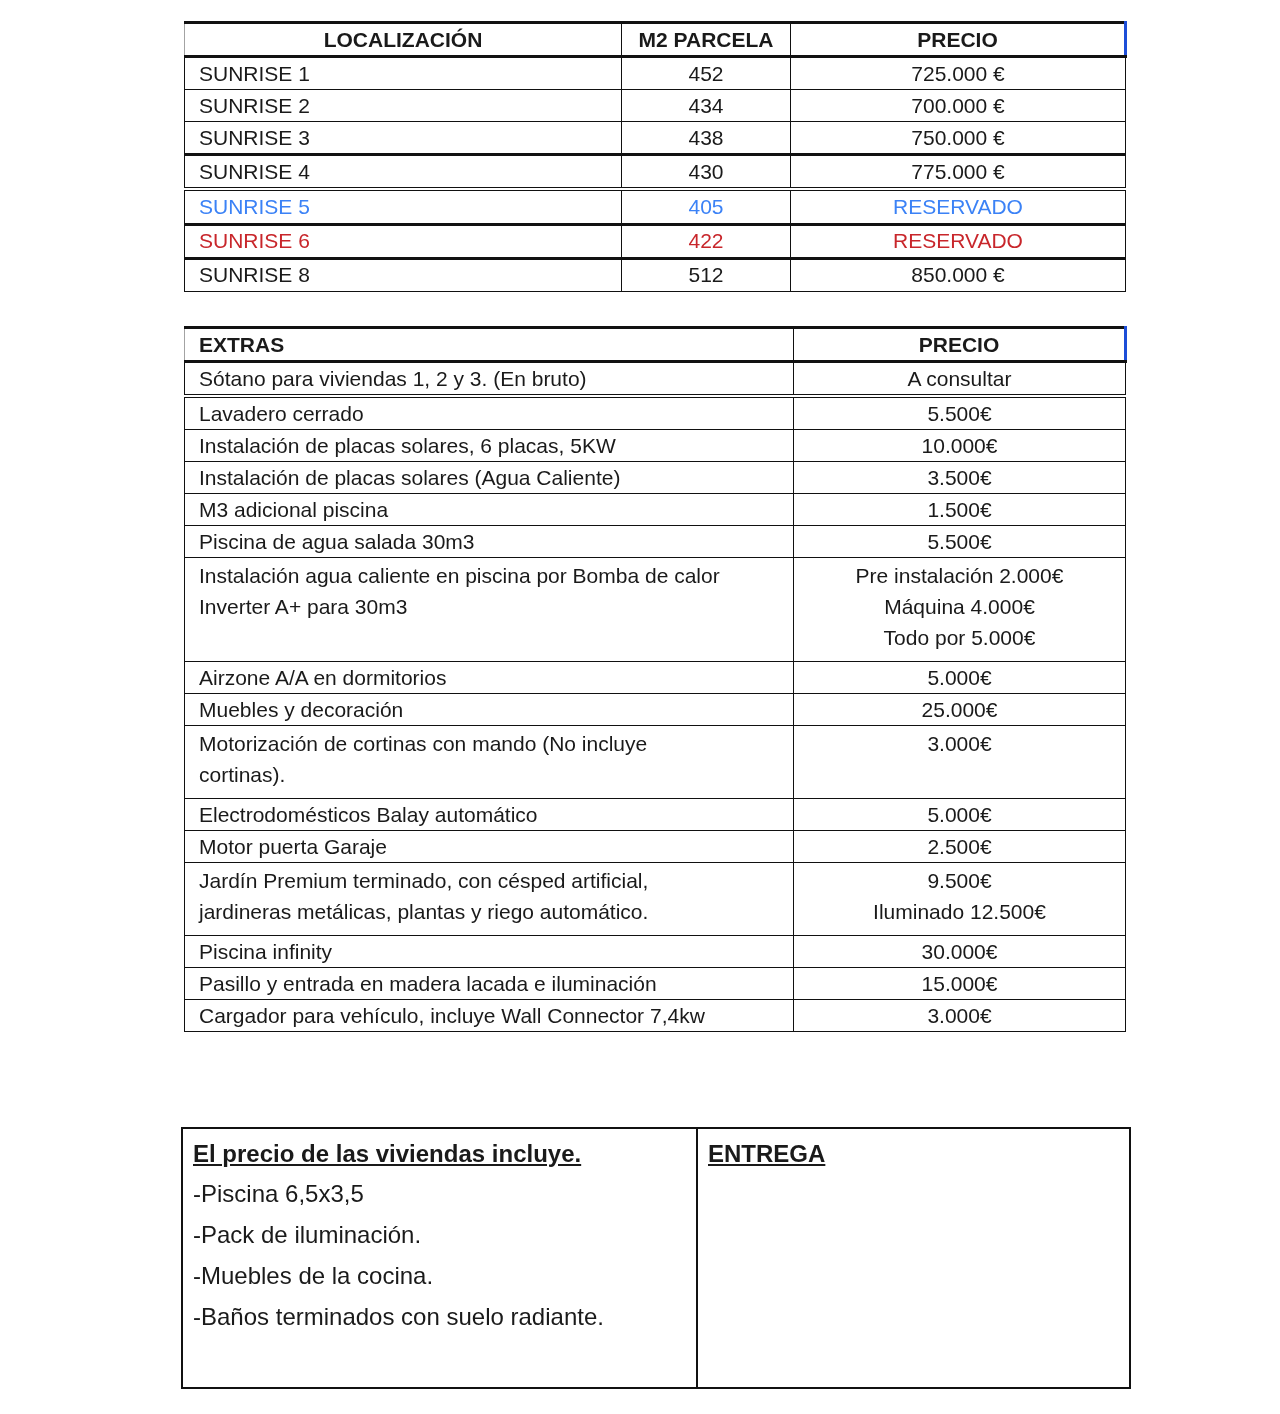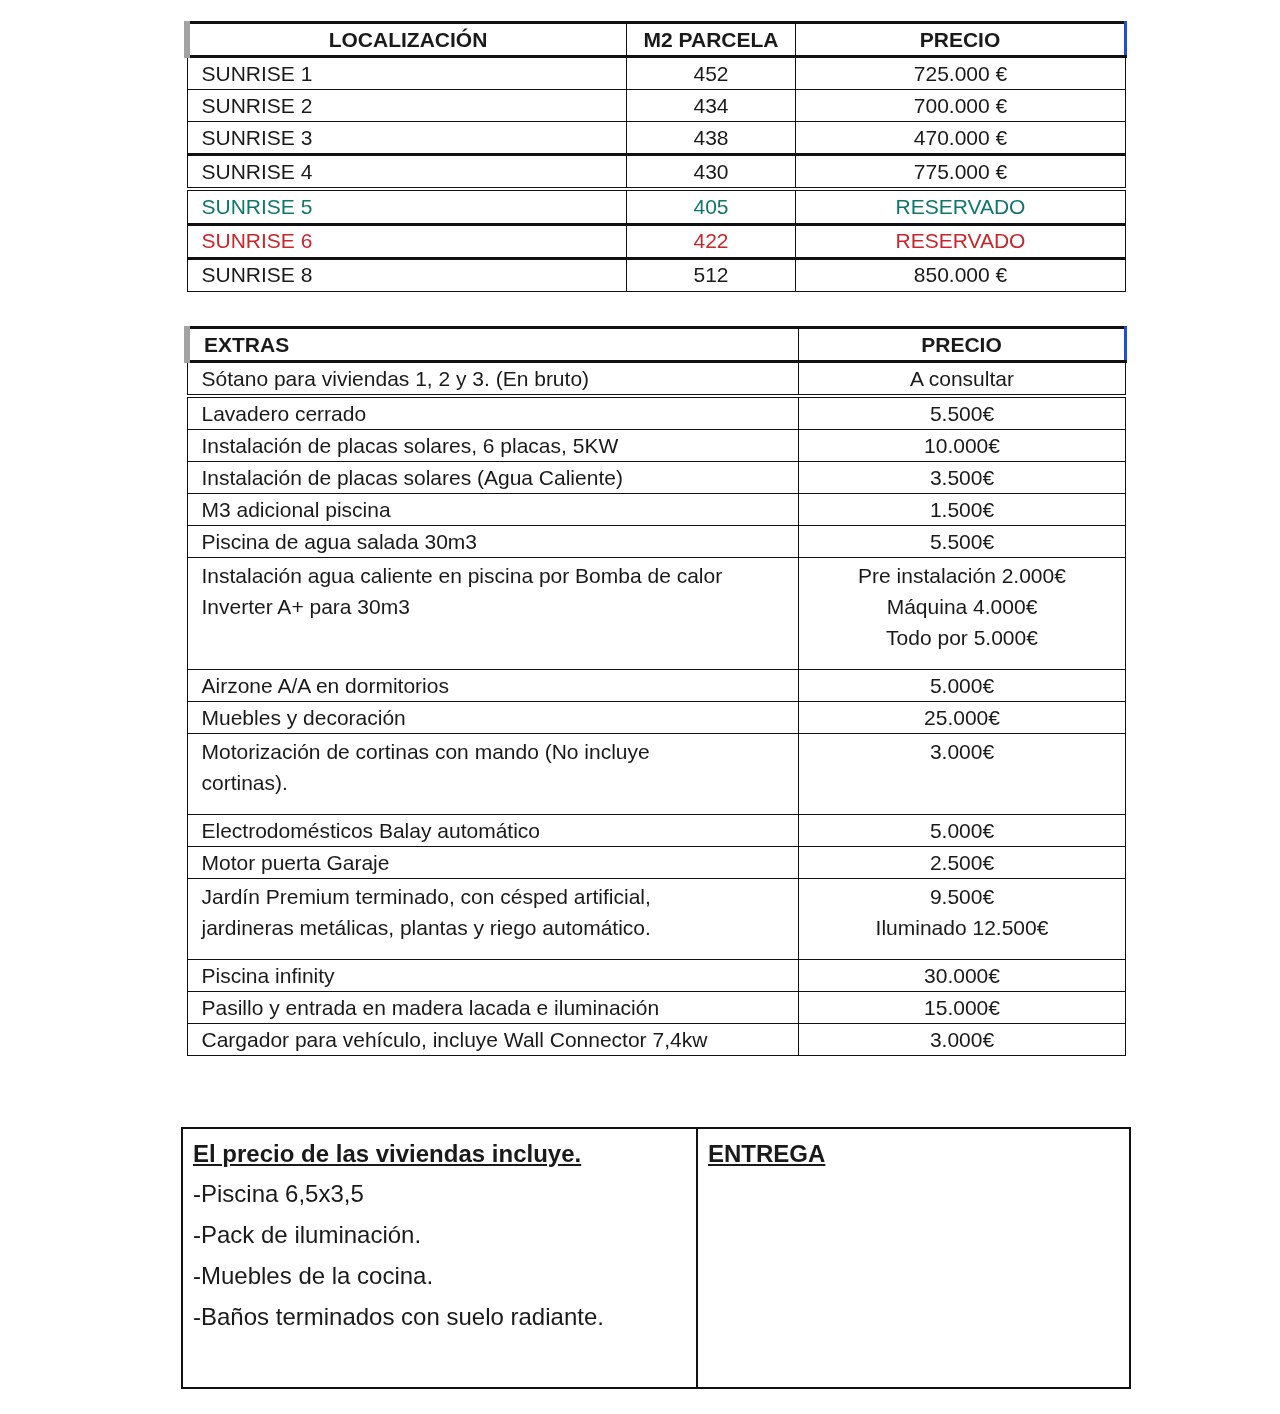--- a/index.html
+++ b/index.html
@@ -4,26 +4,26 @@
 <style>
   html, body { margin:0; padding:0; background:#ffffff; }
   body { width:1280px; height:1414px; position:relative; font-family:"Liberation Sans", sans-serif; color:#1a1a1a; }
   table { border-collapse:collapse; position:absolute; font-size:21px; }
   td { padding:0 14px; height:31px; border:1.5px solid #111; vertical-align:middle; }
   #main-table { left:184px; top:21px; width:943px; }
   #main-table td.c1 { width:408px; text-align:left; }
   #main-table td.c2 { width:140px; text-align:center; }
   #main-table td.c3 { text-align:center; }
   .head td { font-weight:bold; border-top:3px solid #111; border-bottom:3px solid #111; font-size:21px; }
-  .head td:first-child { border-left:6px solid #a3a3a3; }
+  .head td:first-child { border-left:1px solid #a3a3a3; }
   .head td:last-child { border-right:3px solid #1d4ed8; }
   tr.thick-bottom td { border-bottom:3px solid #111; }
   tr.double-bottom td { border-bottom:4px double #111; }
   .reserved { color:#c8262b; }
-  .multi { line-height:31px; padding-top:2px; padding-bottom:16px; vertical-align:top; }
+  .multi { line-height:31px; padding-top:2px; padding-bottom:8px; vertical-align:top; }
   #extras-table { left:184px; top:326px; width:943px; }
   #extras-table td.e1 { width:580px; text-align:left; }
   #extras-table td.e2 { text-align:center; }
   .line { display:block; }
   #included-box { position:absolute; left:181px; top:1127px; width:946px; height:258px; border:2px solid #111; display:flex; }
   #included-left { width:515px; border-right:2px solid #111; padding:6px 10px; box-sizing:border-box; }
   #included-right { flex:1; padding:6px 10px; box-sizing:border-box; }
   .box-title { font-weight:bold; text-decoration:underline; font-size:24px; display:block; height:38px; line-height:38px; }
   .box-item { font-size:24px; display:block; height:41px; line-height:41px; }
 </style>
@@ -43,28 +43,28 @@
     <td class="c3">725.000 €</td>
   </tr>
   <tr>
     <td class="c1">SUNRISE 2</td>
     <td class="c2">434</td>
     <td class="c3">700.000 €</td>
   </tr>
   <tr class="thick-bottom">
     <td class="c1">SUNRISE 3</td>
     <td class="c2">438</td>
-    <td class="c3">470.000 €</td>
+    <td class="c3">750.000 €</td>
   </tr>
   <tr class="double-bottom">
     <td class="c1">SUNRISE 4</td>
     <td class="c2">430</td>
     <td class="c3">775.000 €</td>
   </tr>
-  <tr class="thick-bottom reserved" style="height: 35px; color: #0f766e;">
+  <tr class="thick-bottom reserved" style="height: 35px; color: #3b82f6;">
     <td class="c1">SUNRISE 5</td>
     <td class="c2">405</td>
     <td class="c3">RESERVADO</td>
   </tr>
   <tr class="thick-bottom reserved" style="color: rgb(200, 38, 43);">
     <td class="c1">SUNRISE 6</td>
     <td class="c2">422</td>
     <td class="c3">RESERVADO</td>
   </tr>
   <tr>

